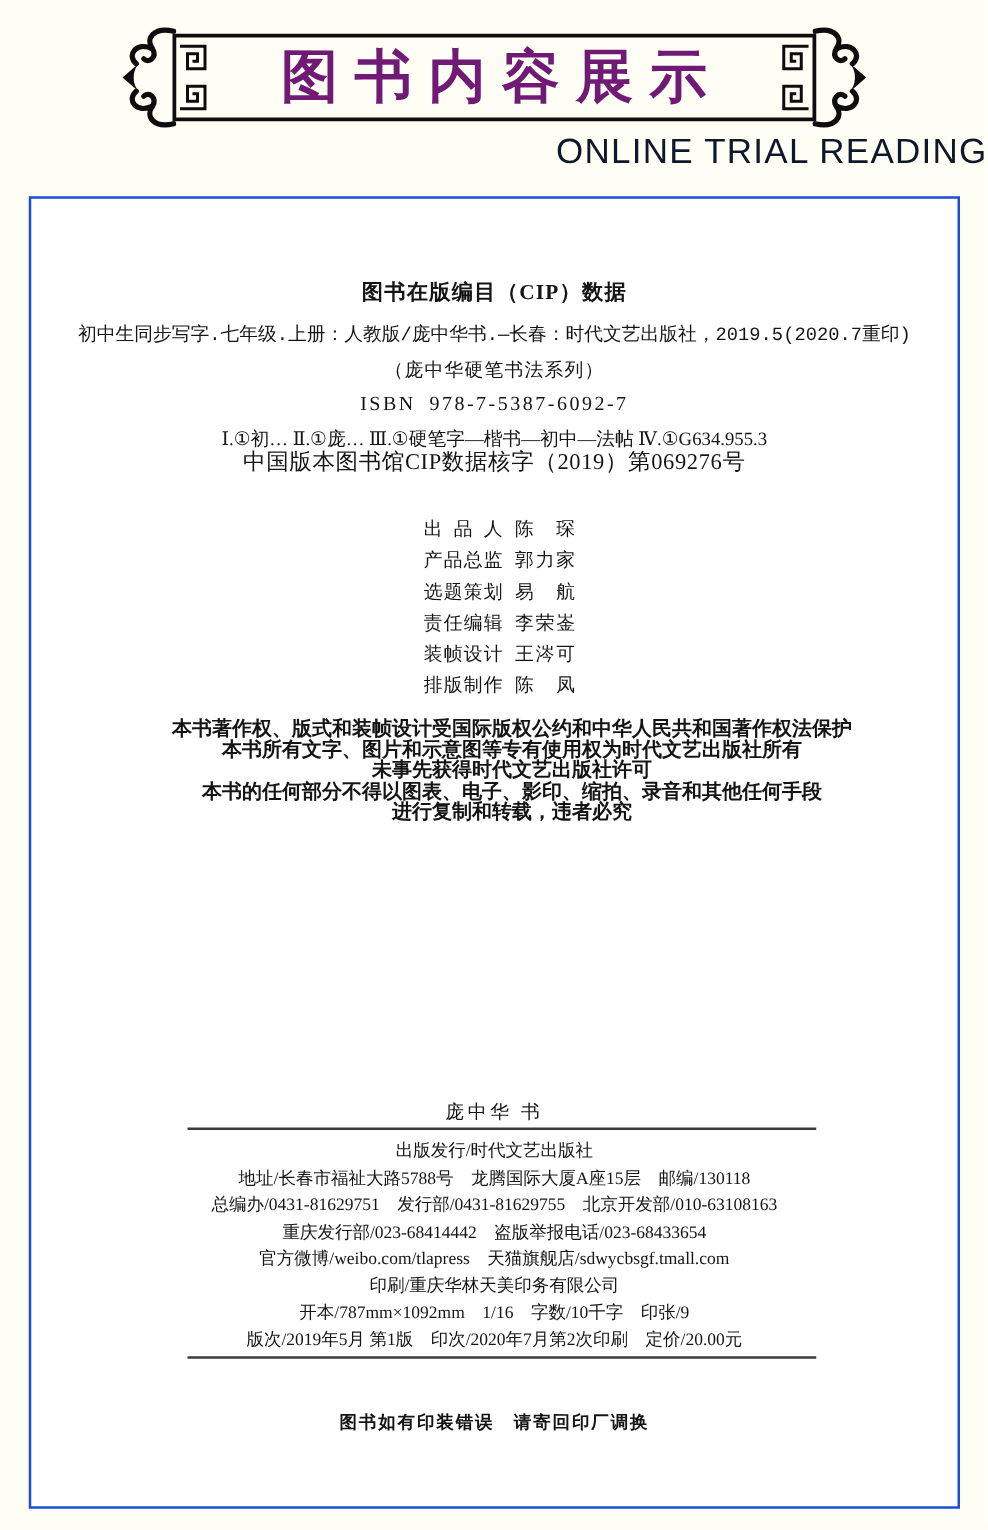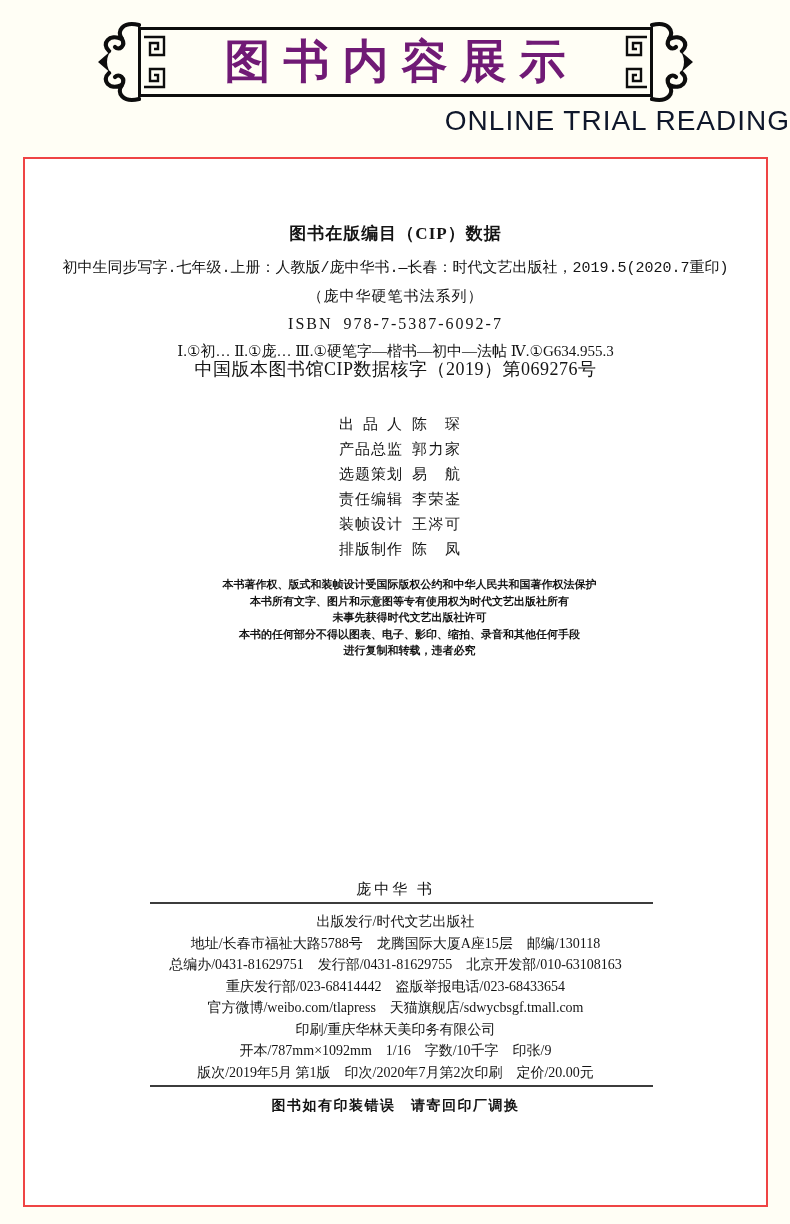--- a/index.html
+++ b/index.html
@@ -30,52 +30,52 @@
   .fret.tr { top:5px;    right:3px; transform:scaleX(-1); }
   .fret.br { bottom:5px; right:3px; transform:scale(-1,-1); }
   .banner-subtitle {
     margin-top:8px; text-align:right;
     font-family:"Liberation Sans","DejaVu Sans",sans-serif;
     font-size:28px; letter-spacing:1px; color:#0f172a;
   }
   
   .page {
     position:absolute; left:23px; top:157px; width:745px; height:1050px;
-    background:#ffffff; border:2px solid #ef4444;
+    background:#ffffff; border:2px solid #1d4ed8;
   }
   .page .abs { position:absolute; left:0; width:100%; }
   .centered { text-align:center; white-space:nowrap; }
   .cip-heading   { top:63px;  font-size:17px; font-weight:bold; letter-spacing:1px; }
   .cip-line1     { top:99px;  font-size:15px;font-family:Liberation Mono, monospace; }
   .cip-series    { top:128px; font-size:15px; letter-spacing:1px; }
   .cip-isbn      { top:156px; font-size:16px; letter-spacing:2px; word-spacing:5px; font-weight:500; }
   .cip-class     { top:183px; font-size:15px; }
   .cip-record    { top:198px; font-size:18px; letter-spacing:0.5px; }
   
   .credits { position:absolute; top:253px; left:314px; font-size:15px; line-height:25px; }
   .credit-row { white-space:nowrap; }
   .credit-role {
     display:inline-block; width:63px; text-align:justify; text-align-last:justify;
   }
   .credit-name {
     display:inline-block; width:48px; margin-left:10px; text-align:justify; text-align-last:justify;
   }
   
-  .copyright { top:417px; font-size:11px; font-weight:bold; line-height:16.5px; text-align:center;padding-left:28px; }
+  .copyright { top:417px; font-size:16px; font-weight:bold; line-height:16.5px; text-align:center;padding-left:28px; }
   .copyright div { white-space:nowrap; }
   
   .book-title  { top:695px; font-size:16px; font-weight:500; letter-spacing:3px; }
   .book-author { top:721px; font-size:15px; letter-spacing:3px; }
   .rule { position:absolute; left:125px; width:503px; border-top:2px solid #3c3c3c; }
   .rule1 { top:743px; }
   .rule2 { top:926px; }
   
   .publisher { top:752px; font-size:14px; line-height:21.5px; text-align:center; }
   .publisher div { white-space:nowrap; }
-  .return-notice { top:938px; font-size:14px; font-weight:bold; letter-spacing:1.5px; }
+  .return-notice { top:970px; font-size:14px; font-weight:bold; letter-spacing:1.5px; }
 </style>
 </head>
 <body>
 
 <div class="canvas">
 
   <div class="banner">
     <div class="banner-frame">
 
       <svg class="ornament left" viewBox="0 0 46 84">

